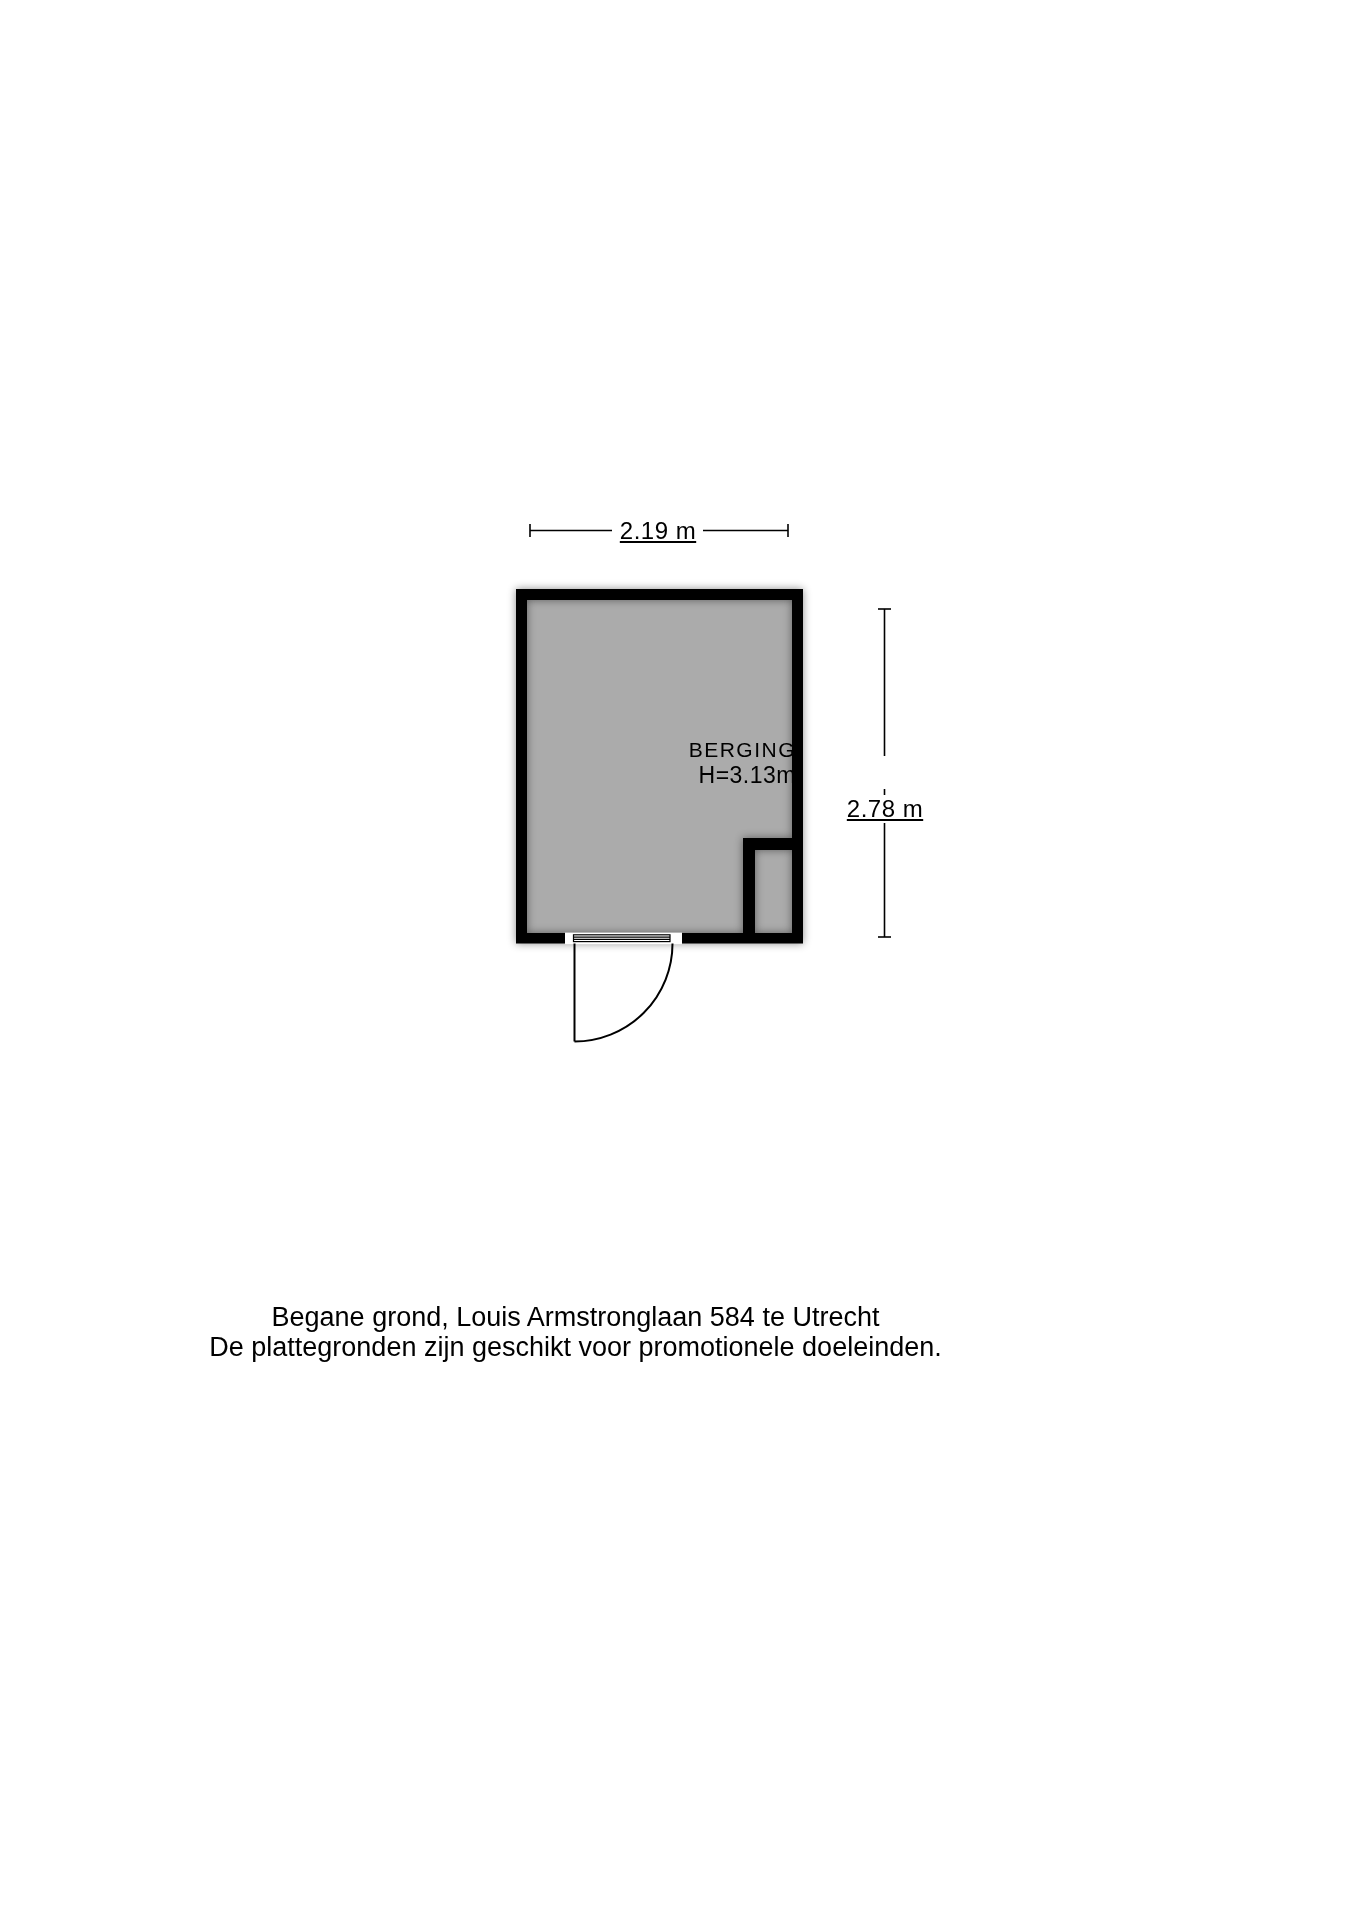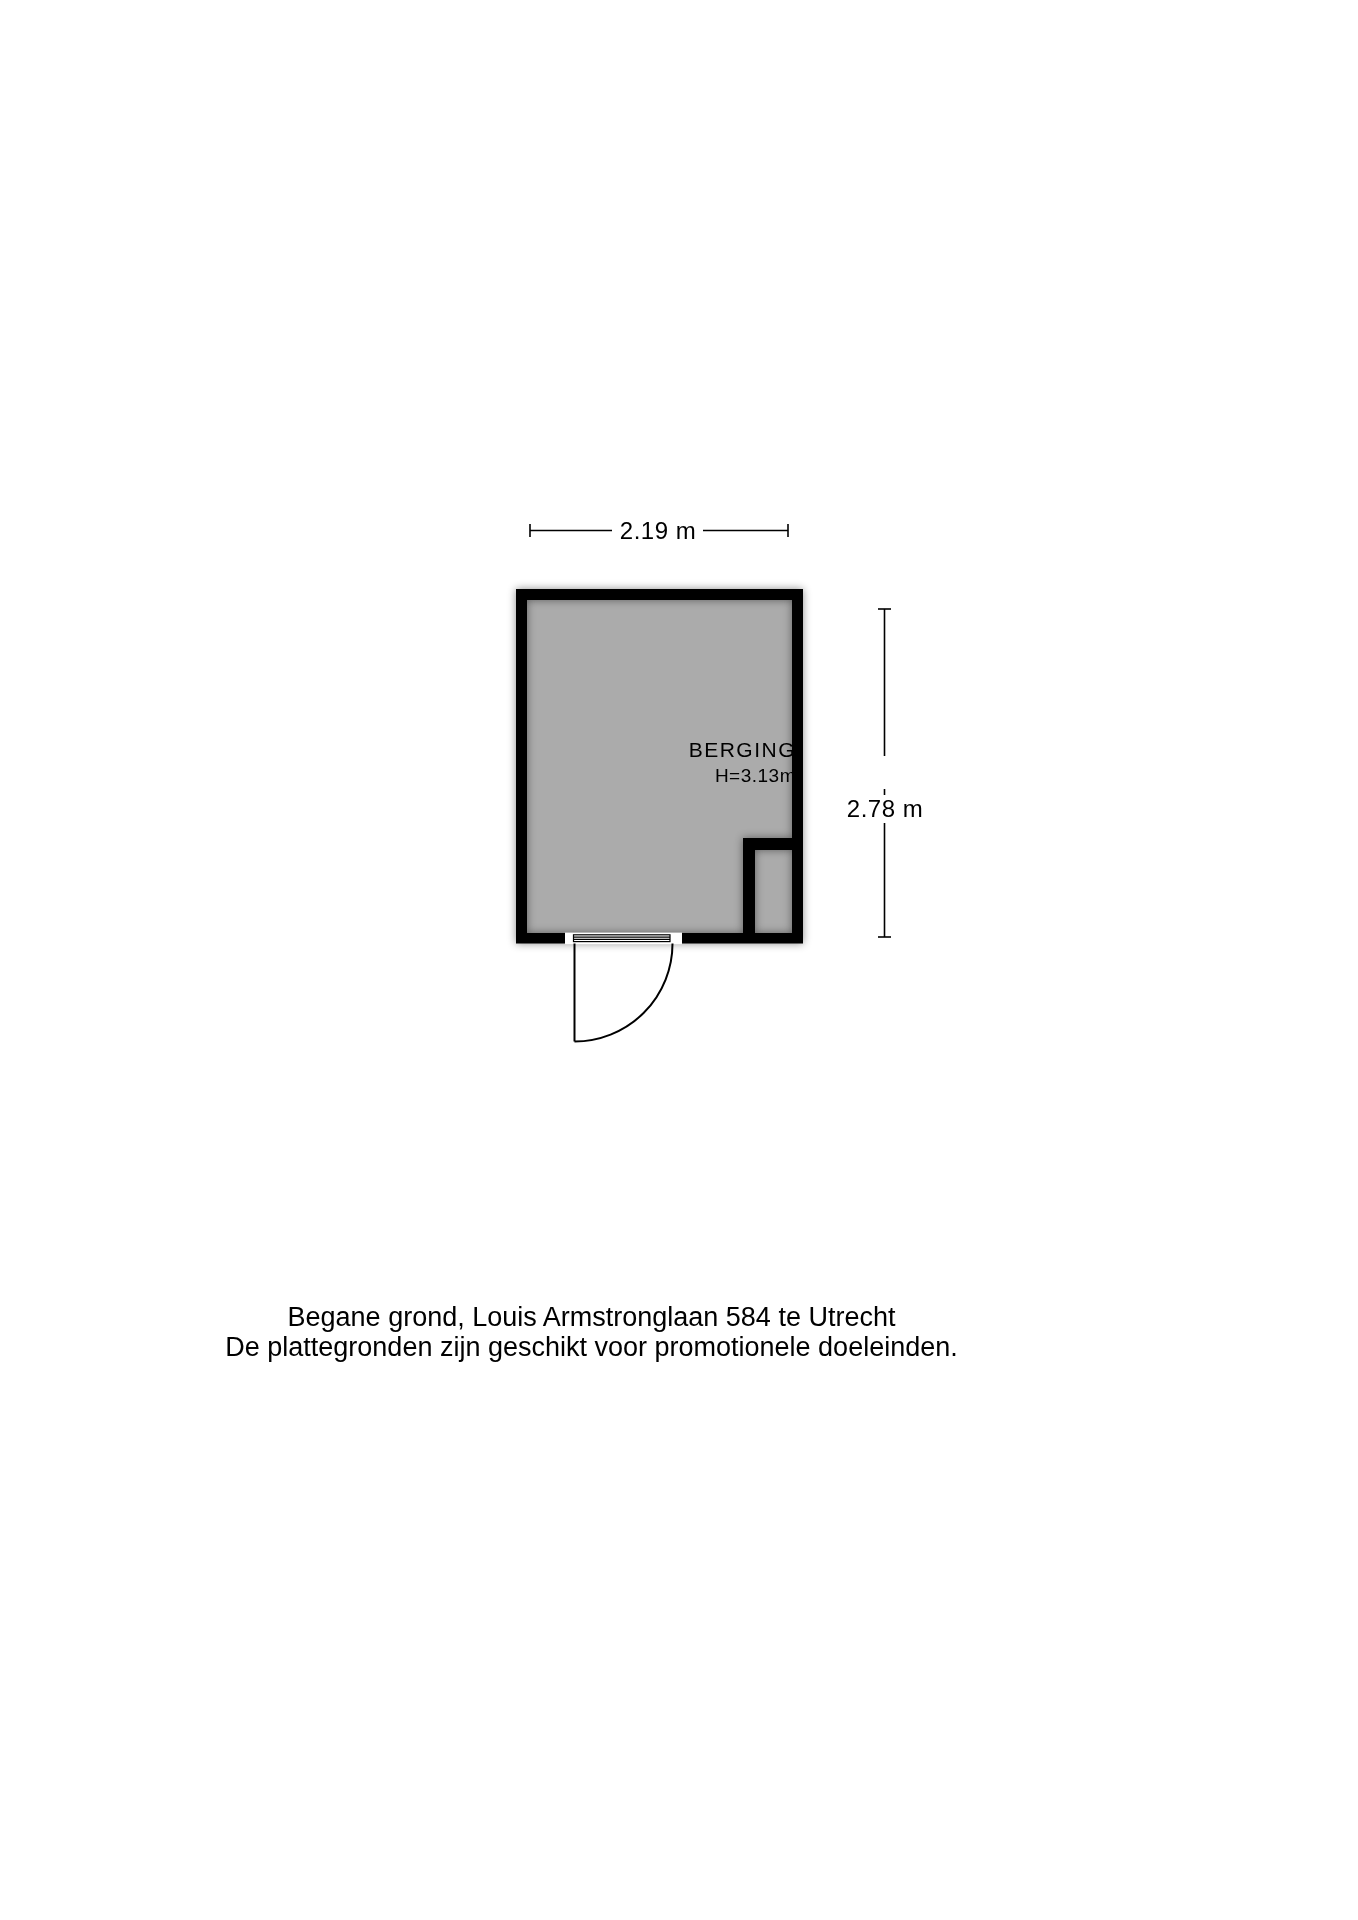--- a/index.html
+++ b/index.html
@@ -26,37 +26,38 @@
   .threshold-stroke { stroke: var(--color-line, #000000); stroke-width: 1.2; }
 
   .dim-label {
     position: absolute;
     transform: translate(-50%, -50%);
     font-size: 24px;
     letter-spacing: 0.5px;
     white-space: nowrap;
     background: var(--color-background, #ffffff);
     padding: 0 4px;
+    text-decoration: underline;
   }
   .width-label  { left: 658px; top: 531px; }
   .height-label { left: 885px; top: 772px; margin-top: 37px; }
 
   .room-label-block {
     position: absolute;
     left: 530px;
     top: 737px;
     width: 266px;
     text-align: right;
   }
   .room-name   { font-size: 21px; letter-spacing: 1.5px; line-height: 26px; }
-  .room-height { font-size: 19px; letter-spacing: 0.5px; line-height: 25px; }
+  .room-height { font-size: 23px; letter-spacing: 0.5px; line-height: 25px; }
 
   .footer {
     position: absolute;
-    left: 16px;
+    left: 0;
     top: 1302px;
     width: 1151px;
     text-align: center;
     font-size: 27px;
     line-height: 30px;
   }
 </style>
 </head>
 <body>
 

